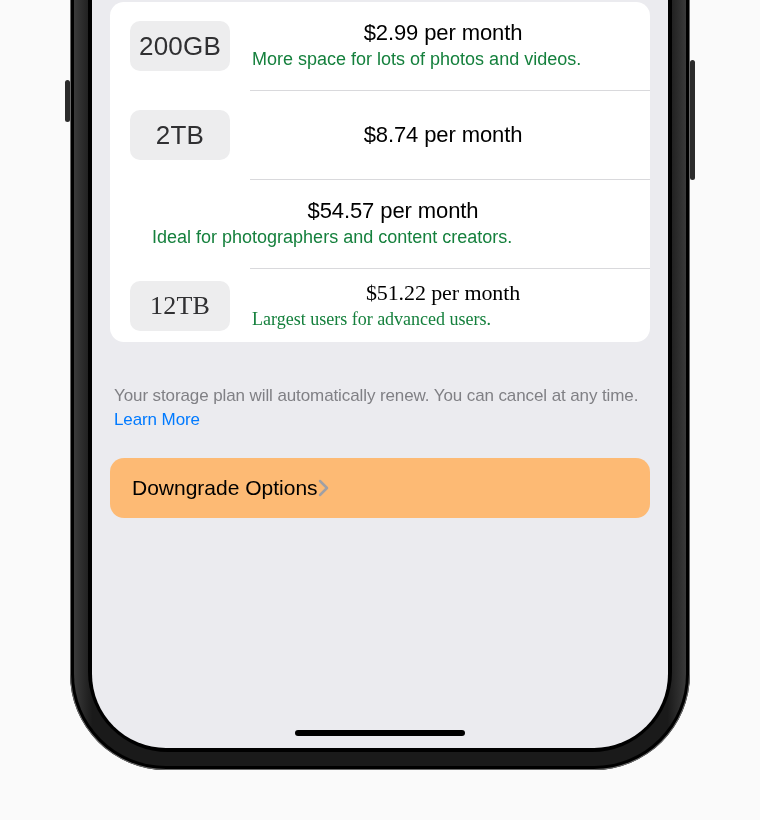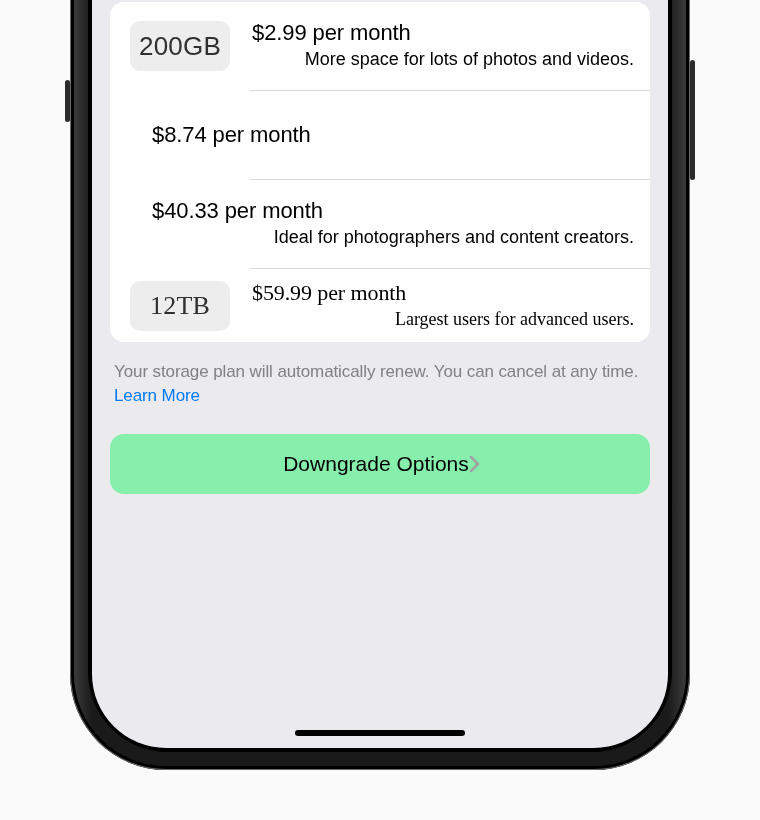--- a/index.html
+++ b/index.html
@@ -108,50 +108,50 @@
     margin-left: 22px;
     display: flex;
     flex-direction: column;
     gap: 2px;
   }
   .price {
     font-size: 22px;
     color: #000;
     font-weight: 400;
     letter-spacing: -0.1px;
+    text-align: center;
   }
   .desc {
     font-size: 18px;
-    color: #000000;
+    color: #15803d;
     line-height: 1.3;
-    text-align: right;
   }
 
   .footer-text {
-    margin-top: 18px;
+    margin-top: 42px;
     padding: 0 4px;
     font-size: 17px;
     line-height: 1.4;
     color: #808085;
     letter-spacing: -0.1px;
   }
   .footer-text a {
     color: #007aff;
     text-decoration: none;
   }
 
   .downgrade {
     margin-top: 26px;
-    background: #86efac;
+    background: #fdba74;
     border-radius: 14px;
     height: 60px;
     display: flex;
     align-items: center;
     padding: 0 18px 0 22px;
-    justify-content: center;
+    justify-content: flex-start;
     cursor: pointer;
   }
   .downgrade-label {
     font-size: 21px;
     color: #000;
   }
   .chevron {
     color: #a0a0a5;
   }
   .chevron svg { display: block; }
@@ -185,38 +185,39 @@
           <div class="plan-row">
             <div class="badge">200GB</div>
             <div class="plan-text">
               <div class="price">$2.99 per month</div>
               <div class="desc">More space for lots of photos and videos.</div>
             </div>
           </div>
           <div class="plan-sep"></div>
 
           <div class="plan-row">
+            <div class="badge">2TB</div>
             <div class="plan-text">
               <div class="price">$8.74 per month</div>
             </div>
           </div>
           <div class="plan-sep"></div>
 
           <div class="plan-row">
             <div class="plan-text">
-              <div class="price">$40.33 per month</div>
+              <div class="price">$54.57 per month</div>
               <div class="desc">Ideal for photographers and content creators.</div>
             </div>
           </div>
           <div class="plan-sep"></div>
 
           <div class="plan-row short">
             <div class="badge">12TB</div>
             <div class="plan-text">
-              <div class="price">$59.99 per month</div>
+              <div class="price">$51.22 per month</div>
               <div class="desc">Largest users for advanced users.</div>
             </div>
           </div>
 
         </div>
 
         <div class="footer-text">
           <span>Your storage plan will automatically renew. You can cancel at any time. </span><a href="#">Learn More</a>
         </div>
 

